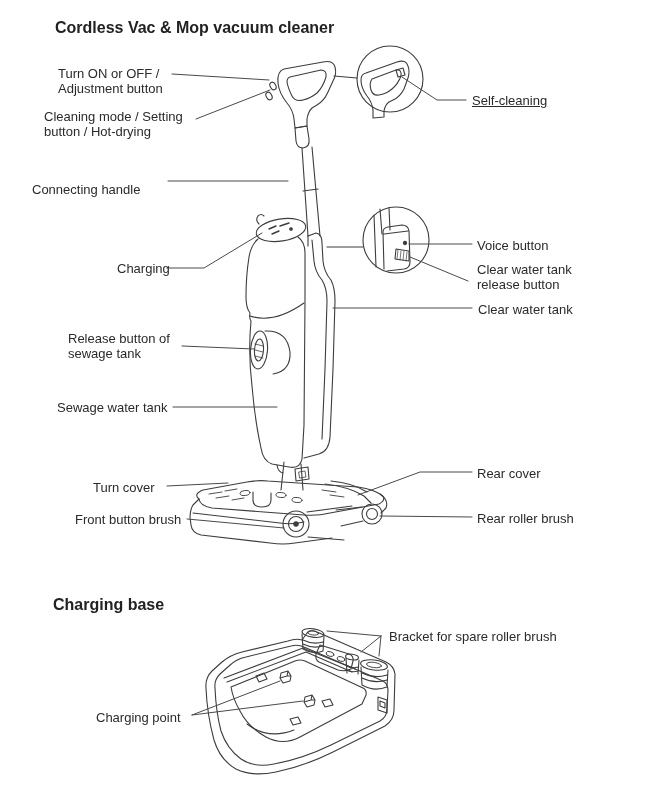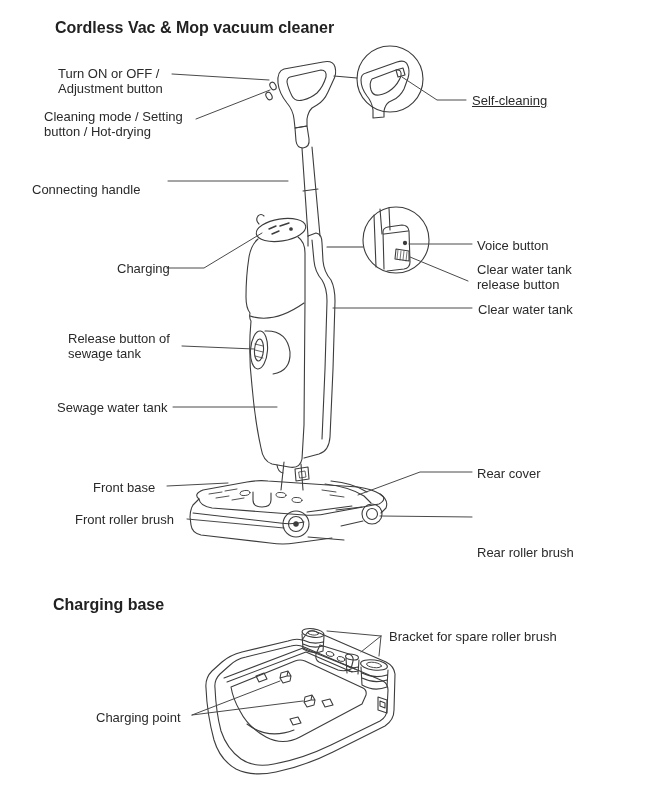--- a/index.html
+++ b/index.html
@@ -19,21 +19,21 @@
   #lbl-self-cleaning{left:472px;top:93px;text-decoration:underline;}
   #lbl-voice-button{left:477px;top:238px;}
   #lbl-cwt-release{left:477px;top:262px;}
   #lbl-clear-water-tank{left:478px;top:302px;}
   #lbl-display{left:117px;top:261px;}
   #lbl-release-sewage{left:68px;top:331px;}
   #lbl-sewage-tank{left:57px;top:400px;}
   #lbl-front-cover{left:93px;top:480px;}
   #lbl-front-roller{left:75px;top:512px;}
   #lbl-rear-cover{left:477px;top:466px;}
-  #lbl-rear-roller{left:477px;top:511px;margin-top:34px;}
+  #lbl-rear-roller{left:477px;top:511px;}
   #title-charging{left:53px;top:596px;}
   #lbl-bracket{left:389px;top:629px;}
   #lbl-charging-point{left:96px;top:710px;}
 </style>
 </head>
 <body>
 
 <div class="page">
 
   <svg class="art" width="647" height="806" viewBox="0 0 647 806">
@@ -190,23 +190,23 @@
 
   <div class="lbl" id="lbl-display">Charging</div>
 
   <div class="lbl" id="lbl-release-sewage">
     <span>Release button of</span>
     <span>sewage tank</span>
   </div>
 
   <div class="lbl" id="lbl-sewage-tank">Sewage water tank</div>
 
-  <div class="lbl" id="lbl-front-cover">Front base</div>
-
-  <div class="lbl" id="lbl-front-roller">Front roller brush</div>
+  <div class="lbl" id="lbl-front-cover">Turn cover</div>
+
+  <div class="lbl" id="lbl-front-roller">Front button brush</div>
 
   <div class="lbl" id="lbl-rear-cover">Rear cover</div>
 
   <div class="lbl" id="lbl-rear-roller">Rear roller brush</div>
 
   <div class="ttl" id="title-charging">Charging base</div>
 
   <div class="lbl" id="lbl-bracket">Bracket for spare roller brush</div>
 
   <div class="lbl" id="lbl-charging-point">Charging point</div>

